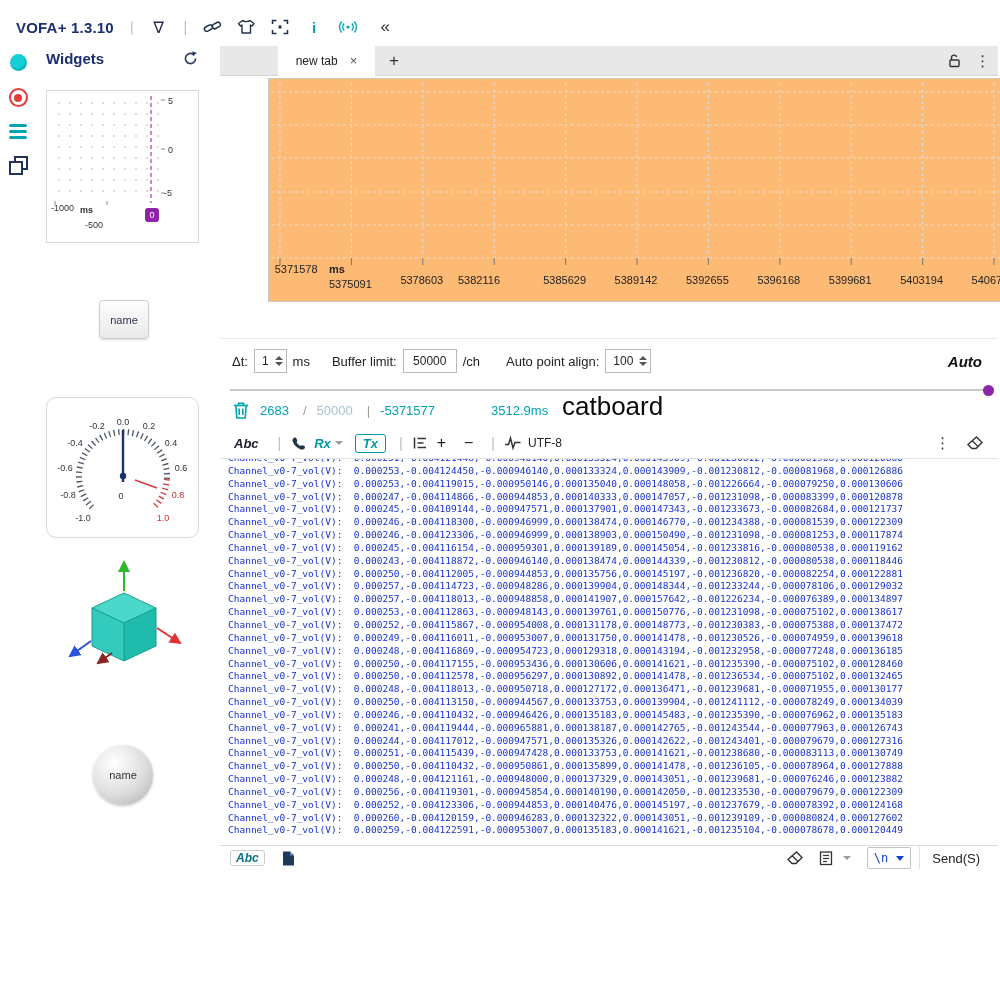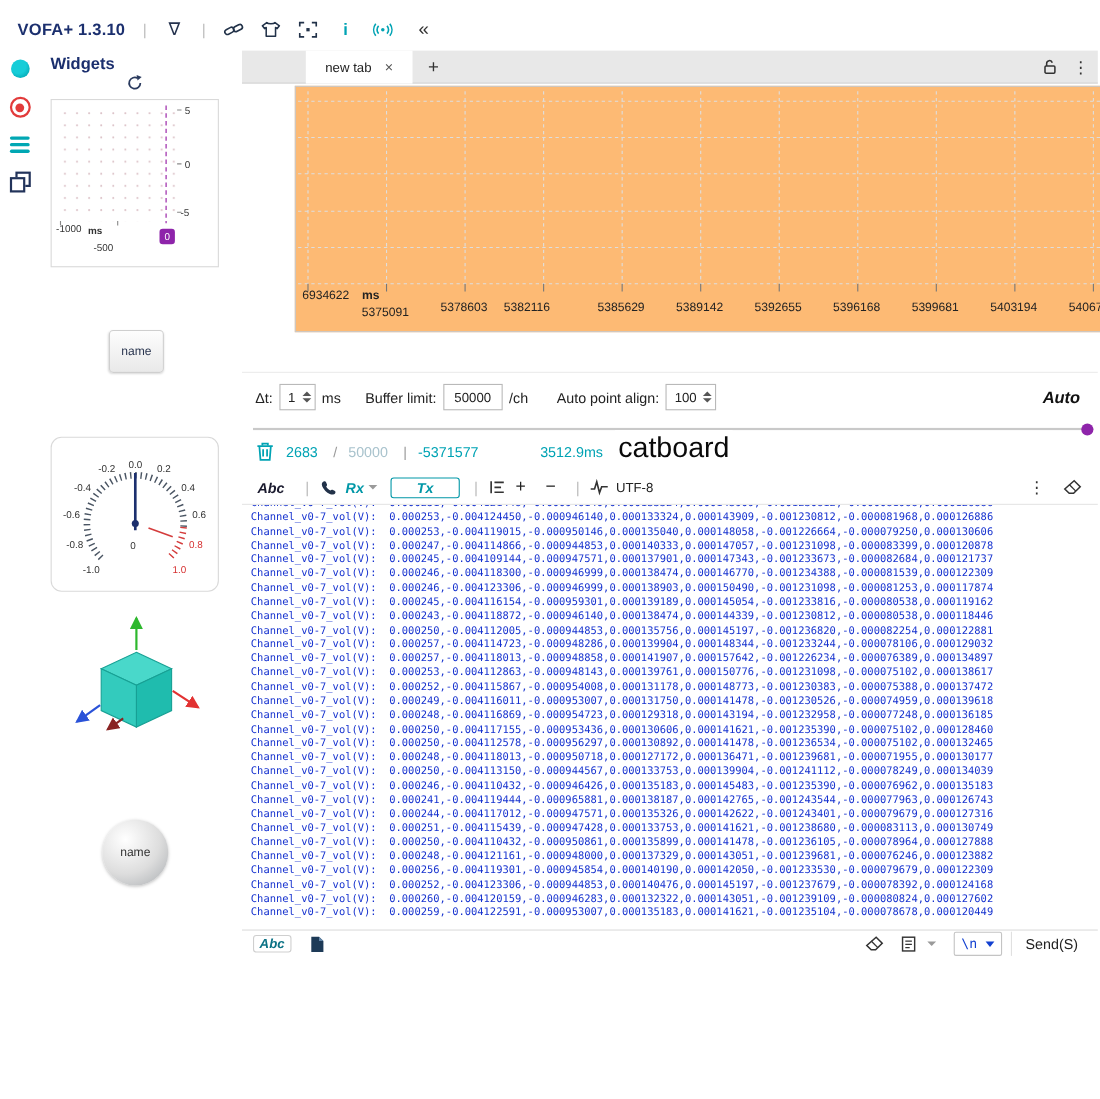--- a/index.html
+++ b/index.html
@@ -19,21 +19,21 @@
   .conn-dot{width:17px;height:17px;border-radius:50%;background:radial-gradient(circle at 40% 35%, #16cdd8 45%, #00a0ac 90%);}
   .record{width:15px;height:15px;border:2.5px solid #e23b3b;border-radius:50%;position:relative;}
   .record::after{content:"";position:absolute;left:3.5px;top:3.5px;width:8px;height:8px;border-radius:50%;background:#e23b3b;}
   .menu-bars{display:flex;flex-direction:column;gap:3px;}
   .menu-bars i{display:block;width:18px;height:3px;background:#00a7b3;border-radius:2px;}
   .layers{position:relative;width:19px;height:19px;}
   .layers::before{content:"";position:absolute;right:0;top:0;width:10px;height:10px;border:2px solid #22335a;}
   .layers::after{content:"";position:absolute;left:0;bottom:0;width:10px;height:10px;border:2px solid #22335a;background:#fff;}
 
   
-  .widgets-header{position:absolute;left:46px;top:50px;width:153px;display:flex;justify-content:space-between;flex-direction:column;}
+  .widgets-header{position:absolute;left:46px;top:50px;width:153px;display:flex;justify-content:space-between;align-items:center;}
   .widgets-title{font-size:15px;font-weight:bold;color:#1b2f6e;}
   .card{border:1px solid #d9d9d9;background:#fff;box-sizing:border-box;}
   .chart-card{position:absolute;left:46px;top:90px;width:153px;height:153px;}
   .chart-card .lab{position:absolute;font-size:9px;color:#333;}
   .cursor-badge{position:absolute;left:98px;top:117px;width:14px;height:14px;background:#8e24aa;border-radius:3px;color:#fff;font-size:9px;display:flex;align-items:center;justify-content:center;}
   .name-btn{position:absolute;left:99px;top:300px;width:48px;height:37px;border:1px solid #cfcfcf;border-radius:4px;background:linear-gradient(#fdfdfd,#e9e9e9);box-shadow:0 1px 2px rgba(0,0,0,.15);display:flex;align-items:center;justify-content:center;font-size:11px;color:#2b3650;}
   .gauge-card{position:absolute;left:46px;top:397px;width:153px;height:141px;border:1px solid #d9d9d9;border-radius:10px;background:#fff;box-sizing:border-box;overflow:hidden;}
   .gauge-card text{font-family:"Liberation Sans",sans-serif;font-size:9px;fill:#333;}
   .gauge-card text.red{fill:#d63030;}
   .cube-wrap{position:absolute;left:58px;top:548px;width:140px;height:150px;}
@@ -77,21 +77,21 @@
   .statusrow .g{color:#9a9a9a;margin:0 10px;}
   .statusrow span{margin-right:4px;}
   .catboard{position:absolute;left:543px;top:391px;font-size:26px;color:#0a0a0a;background:#fff;padding:0 3px;z-index:6;margin-left:16px;}
 
   
   .logbar{position:absolute;left:220px;top:428px;right:2px;height:31px;display:flex;align-items:center;border-bottom:1px solid #e3e3e3;font-size:13px;color:#222;padding-left:14px;box-sizing:border-box;}
   .logbar .abc{font-style:italic;font-weight:bold;color:#1a1a2e;margin-right:10px;}
   .logbar .vsep{margin:0 9px;}
   .rx{color:#0097a7;font-style:italic;font-weight:bold;margin:0 2px 0 8px;}
   .caret{width:0;height:0;border-left:4px solid transparent;border-right:4px solid transparent;border-top:4px solid #9a9a9a;margin:0 8px 0 2px;}
-  .tx{color:#0097a7;font-style:italic;font-weight:bold;border:1px solid #0097a7;border-radius:3px;padding:1px 23px;margin:0 4px;}
+  .tx{color:#0097a7;font-style:italic;font-weight:bold;border:1px solid #0097a7;border-radius:3px;padding:1px 7px;margin:0 4px;}
   .pm{font-size:16px;color:#222;margin:0 9px;}
   .enc{font-size:12px;margin-left:6px;}
   .logbar .right{margin-left:auto;display:flex;align-items:center;gap:16px;padding-right:14px;}
   .icon16{display:inline-flex;align-items:center;justify-content:center;}
 
   
   .logarea{position:absolute;left:220px;top:459px;right:2px;height:386px;overflow:hidden;background:#fff;}
   .logarea .inner{margin-top:-7px;}
   .log-row{font-family:"DejaVu Sans Mono",monospace;font-size:9.5px;line-height:12.85px;color:#1733cf;white-space:pre;padding-left:8px;}
 
@@ -304,21 +304,21 @@
     <span>0.001</span>
         <span>0.001</span>
         <span>0</span>
         <span>0</span>
         <span>0</span>
         <span>-0.001</span>
       </div>
     <span class="xunit">ms</span>
     <div class="xlabels">
 
-    <span style="left: 10px; top: -11px; transform: translateX(-10%);">6934622</span>
+    <span style="left: 10px; top: -11px; transform: translateX(-10%);">5371578</span>
         <span style="left: 81.4px; top: 4px;">5375091</span>
         <span style="left: 152.8px; top: 0px;">5378603</span>
         <span style="left: 210px; top: 0px;">5382116</span>
         <span style="left: 295.6px; top: 0px;">5385629</span>
         <span style="left: 367px; top: 0px;">5389142</span>
         <span style="left: 438.4px; top: 0px;">5392655</span>
         <span style="left: 509.8px; top: 0px;">5396168</span>
         <span style="left: 581.2px; top: 0px;">5399681</span>
         <span style="left: 652.6px; top: 0px;">5403194</span>
         <span style="left: 724px; top: 0px;">5406707</span>

